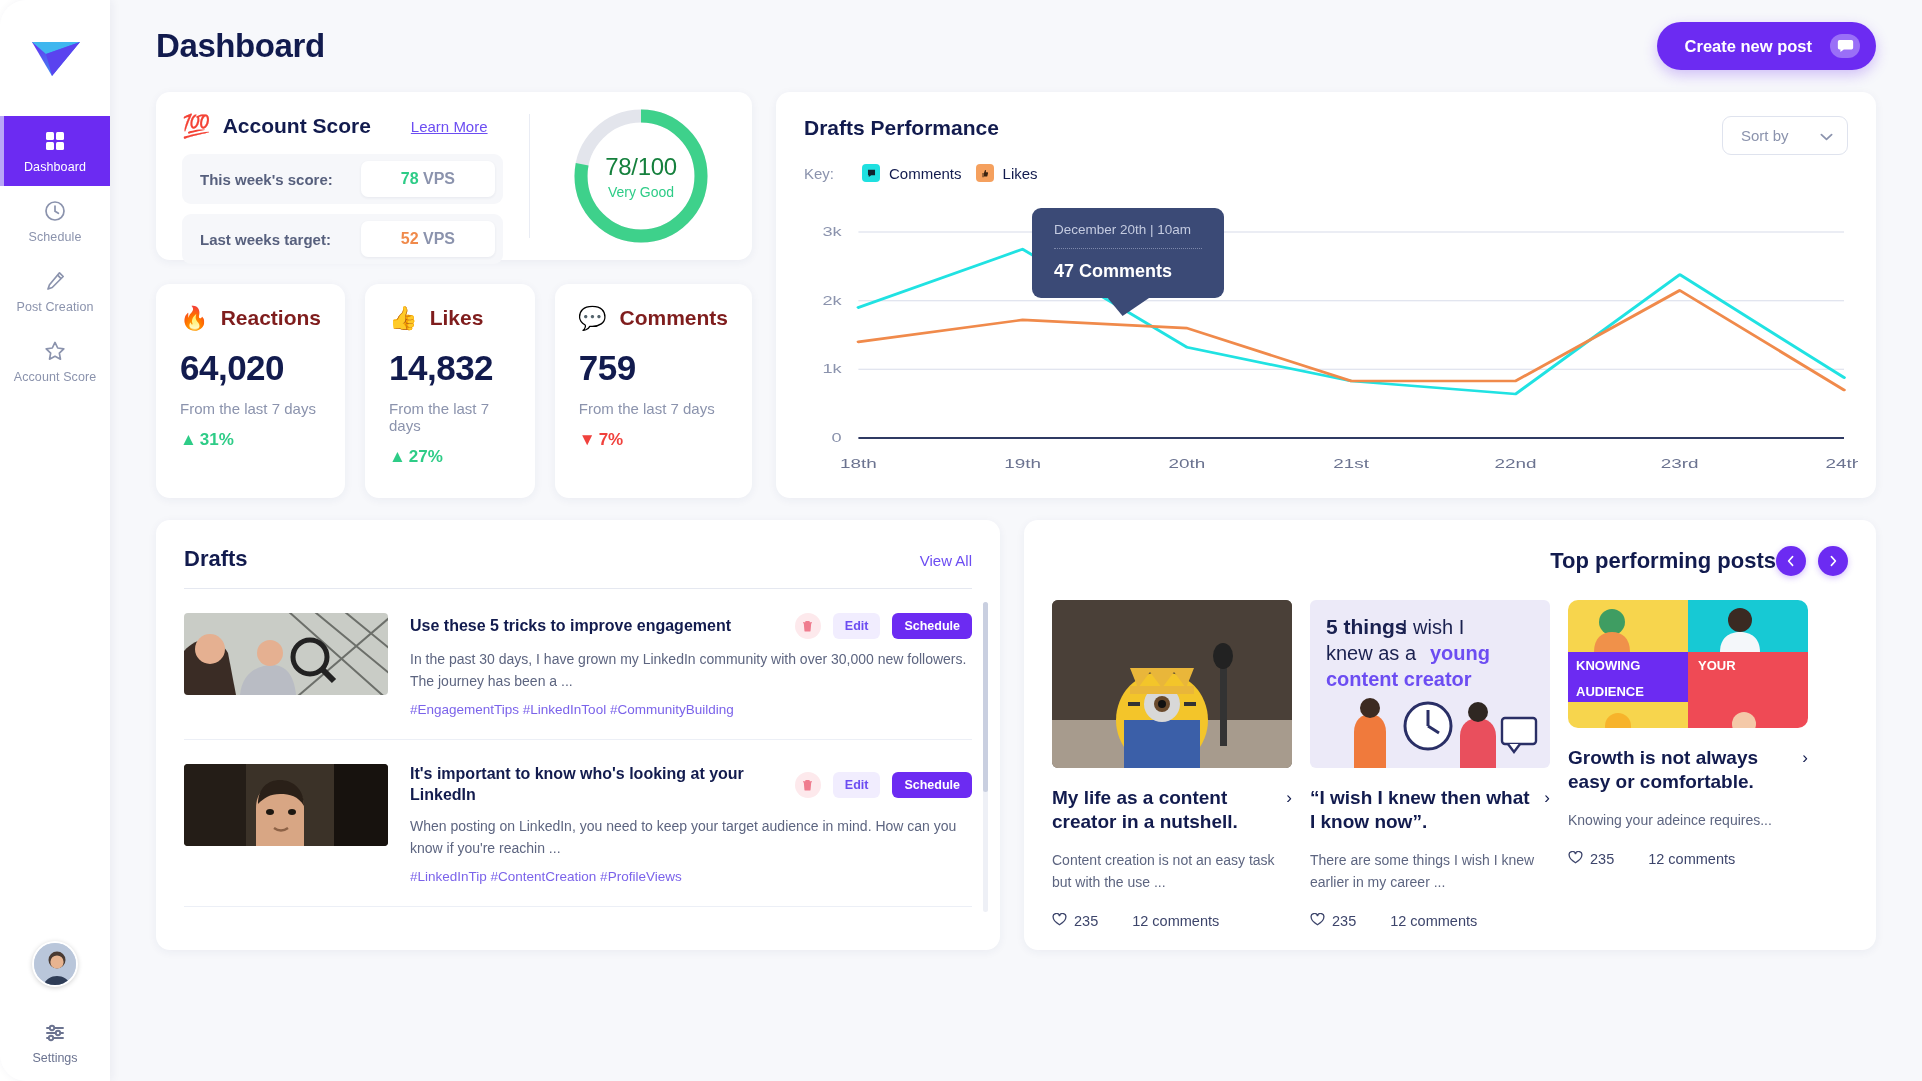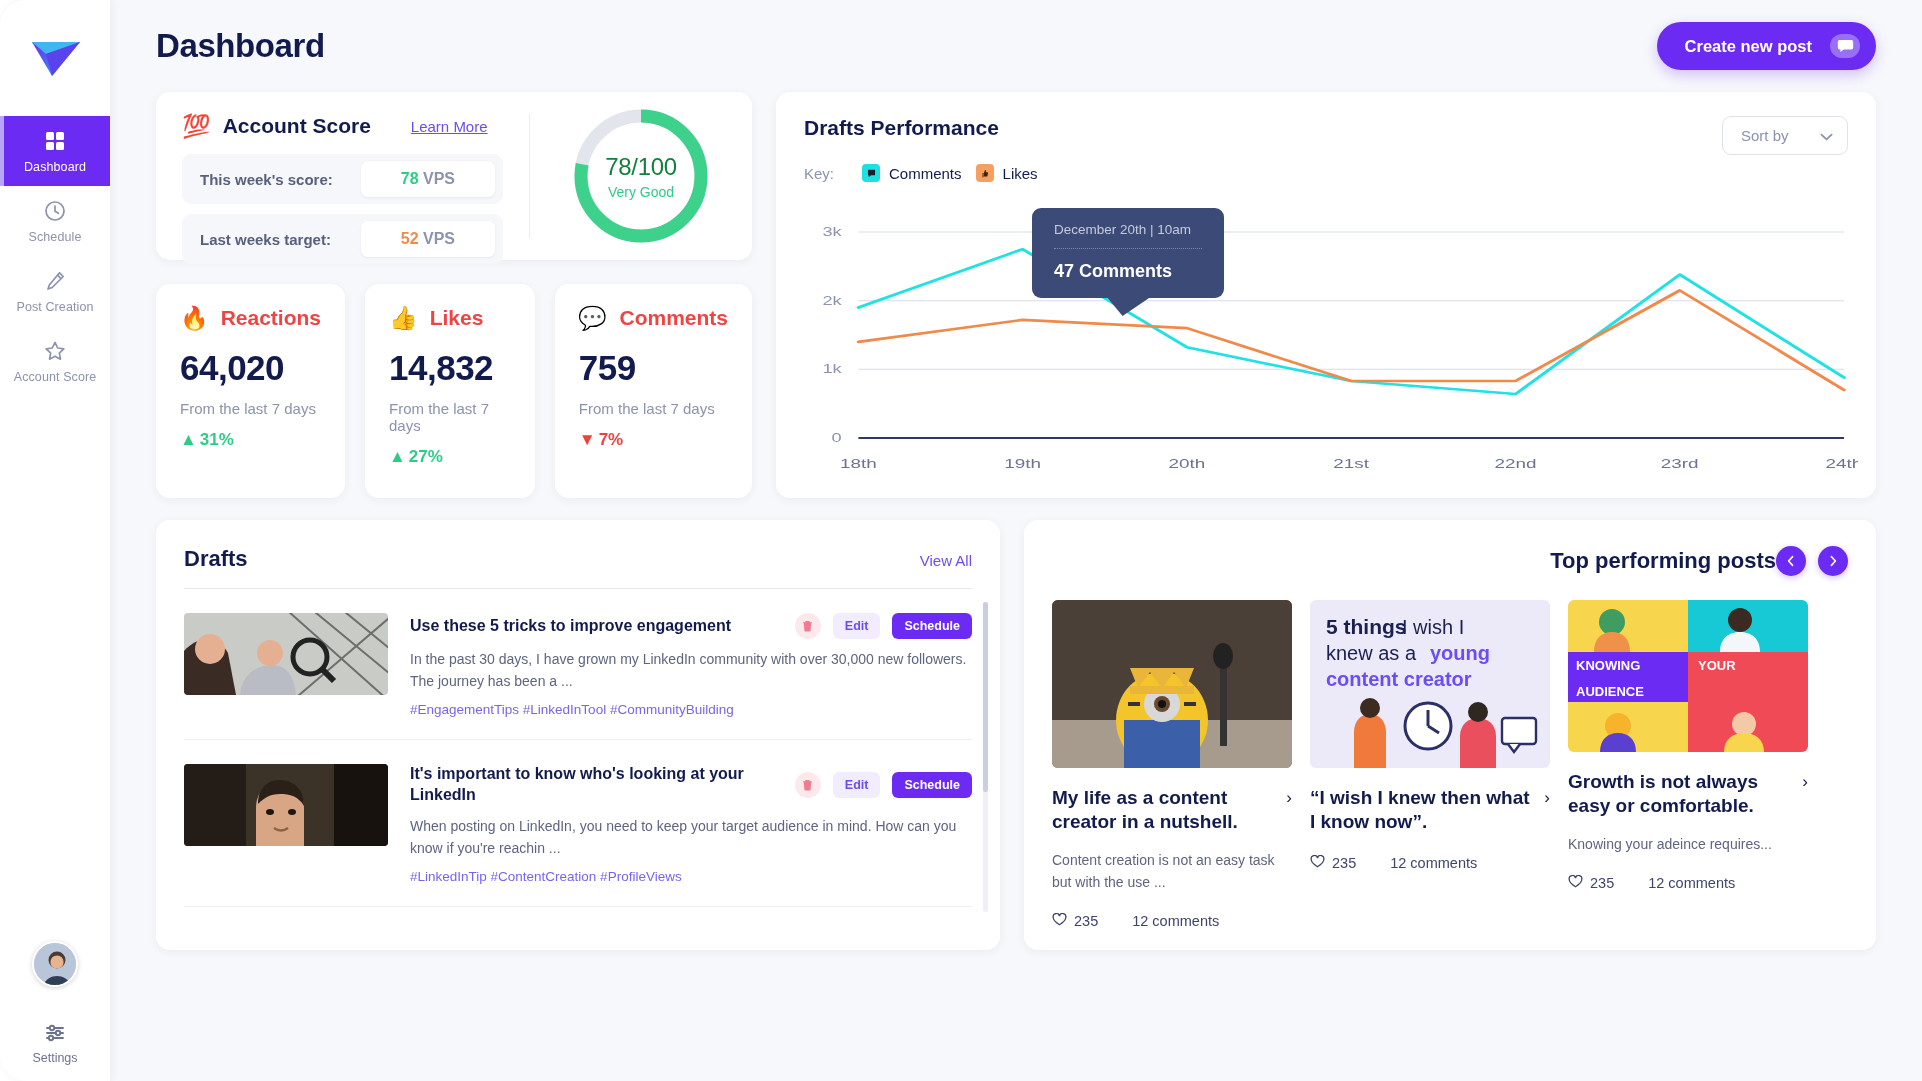--- a/index.html
+++ b/index.html
@@ -142,21 +142,21 @@
     position:absolute; inset:0; display:flex; flex-direction:column;
     align-items:center; justify-content:center; gap:3px;
   }
   .gauge-value { font-size: 24px; font-weight:400; color:#15803d; letter-spacing:-.3px;}
   .gauge-label { font-size: 14px; color:#2ecc87; font-weight:500; }
 
   
   .stats-row { margin-top: 24px; gap: 20px; }
   .stat-card { flex:1; padding: 22px 24px 26px 24px; height: 214px; }
   .stat-head { display:flex; align-items:center; gap:12px; margin-bottom: 18px; }
-  .stat-title { font-size: 21px; font-weight:700; color:#ef4444; }
+  .stat-title { font-size: 21px; font-weight:700; color:#7f1d1d; }
   .stat-value { font-size: 35px; font-weight:600; color:#121b4e; letter-spacing:-.5px; margin-bottom: 12px; }
   .stat-sub { font-size: 15px; color:#8b93ad; margin-bottom: 13px; }
   .stat-delta { font-size: 17px; font-weight:700; display:flex; align-items:center; gap:3px;}
   .up { color:#2ecc87; }
   .down { color:#f0413c; }
 
   
   .right-col { flex:1; }
   .perf-card { padding: 24px 28px 18px 28px; height: 406px; position:relative; }
   .perf-top { display:flex; align-items:flex-start; justify-content:space-between; }
@@ -221,21 +221,21 @@
   }
   .posts-row { display:flex; gap: 18px; margin-top: 24px; }
   .post { width: 240px; flex:0 0 240px; }
   .post-img { width: 240px; height: 168px; border-radius: 6px; overflow:hidden; position:relative; }
   .post-title-row { display:flex; align-items:flex-start; gap:8px; margin-top: 18px; }
   .post-title { font-size: 19px; font-weight:700; color:#121b4e; line-height:1.28; flex:1;}
   .post-chev { color:#121b4e; font-size:17px; padding-top:2px;}
   .post-excerpt { font-size: 14px; color:#5d6580; line-height:1.6; margin-top: 14px; }
   .post-meta { display:flex; align-items:center; gap: 34px; margin-top: 20px; font-size:14.5px; color:#3d456b; }
   .post-meta .likes { display:flex; align-items:center; gap:7px;}
-  .post:nth-child(3) .post-img { height: 152px; }
+  .post:nth-child(3) .post-img { height: 128px; border-radius: 10px; }
 </style>
 </head>
 <body>
 
 <div class="app">
 
   <div class="sidebar">
     <div class="logo">
       <svg viewBox="0 0 66 64" width="66" height="64">
         <defs>
@@ -617,20 +617,21 @@
                 <path d="M150 168 V136 c0-12 9-18 18-18 s18 6 18 18 v32z" fill="#e94f5d"></path>
                 <circle cx="168" cy="112" r="10" fill="#2f2722"></circle>
                 <rect x="192" y="118" width="34" height="26" rx="3" fill="#fff" stroke="#2a2f66" stroke-width="2.4"></rect>
                 <path d="M198 144 l6 8 6-8" fill="#fff" stroke="#2a2f66" stroke-width="2.4"></path>
               </svg>
             </div>
             <div class="post-title-row">
               <span class="post-title">“I wish I knew then what I know now”.</span>
               <span class="post-chev">›</span>
             </div>
+            <div class="post-excerpt">There are some things I wish I knew earlier in my career ...</div>
             <div class="post-meta">
               <span class="likes">
                 <span>
                   <svg viewBox="0 0 16 14" width="15" height="13" fill="none" stroke="#3d456b" stroke-width="1.4">
                       <path d="M8 12.6S1.2 8.6 1.2 4.6A3.4 3.4 0 0 1 8 3.3a3.4 3.4 0 0 1 6.8 1.3c0 4-6.8 8-6.8 8z"></path>
                     </svg>
                 </span>
                 <span>235</span>
               </span>
               <span>12 comments</span>

